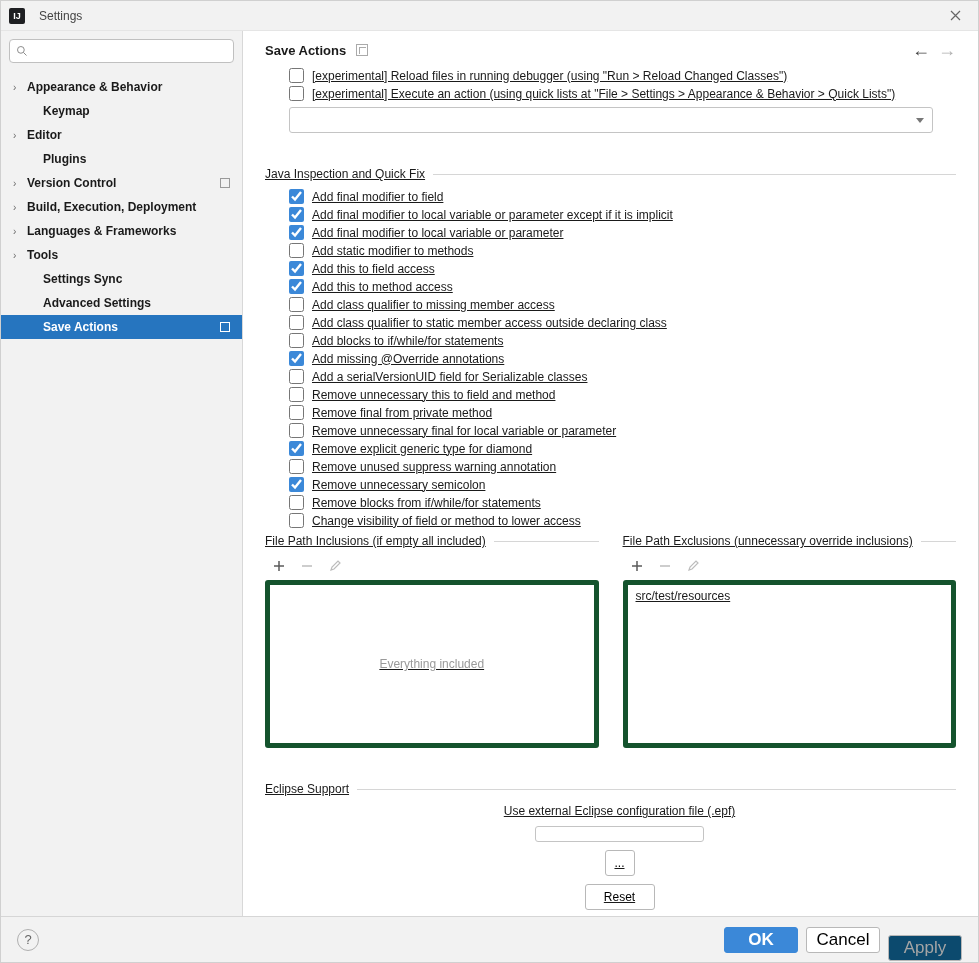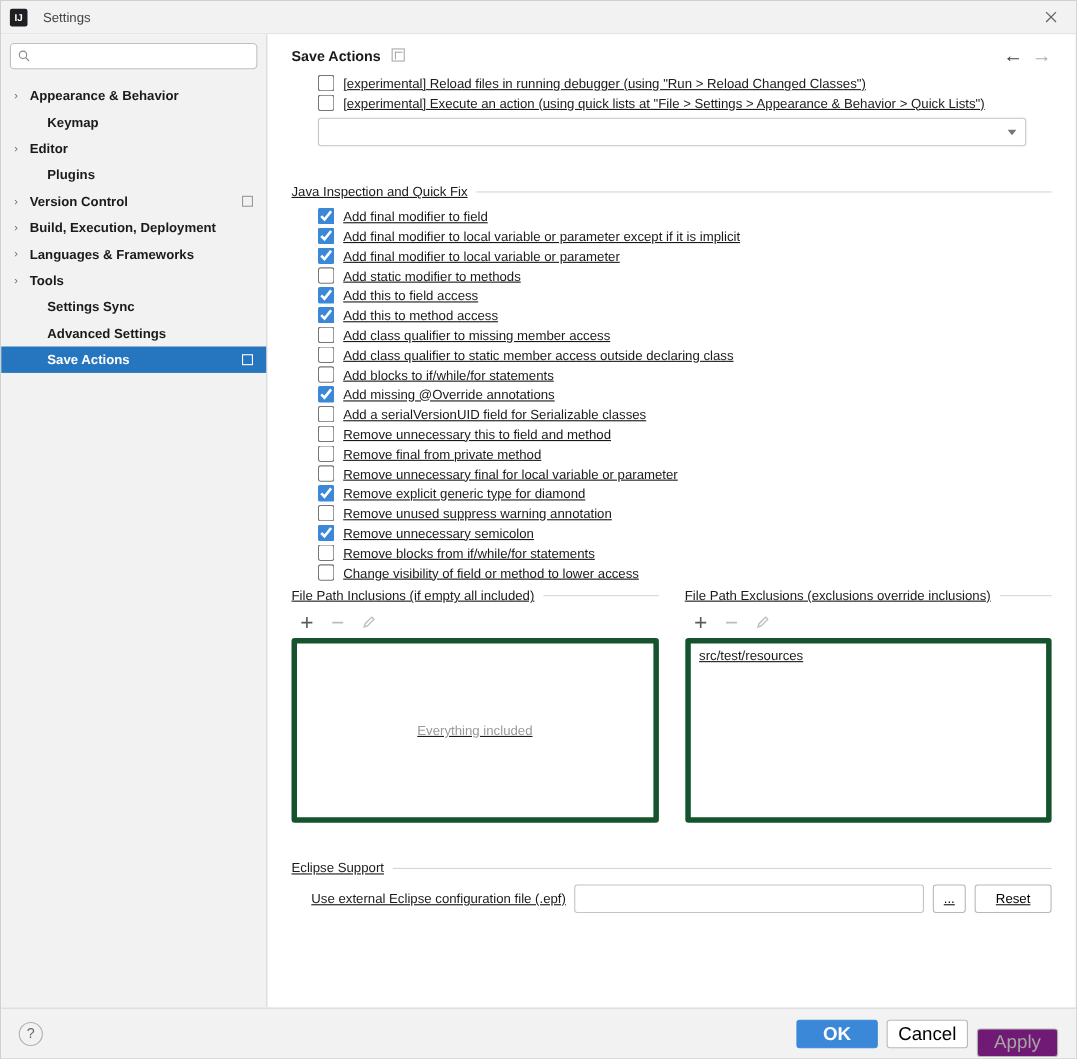--- a/index.html
+++ b/index.html
@@ -44,31 +44,31 @@
 .dual { display: flex; gap: 24px; margin-top: 6px; }
 .dual-col { flex: 1; display: flex; flex-direction: column; }
 .dual-title { display: flex; align-items: center; margin-bottom: 6px; }
 .dual-title .txt { font-size: 12px; color: #1a1a1a; }
 .dual-title .line { flex: 1; height: 1px; background: #d6d6d6; margin-left: 8px; }
 .toolbar { display: flex; gap: 12px; padding: 4px 6px 6px 6px; }
 .toolbar .btn { width: 16px; height: 16px; display: flex; align-items: center; justify-content: center; color: #5b5b5b; }
 .toolbar .btn.disabled { color: #bcbcbc; }
 .listbox { flex: 1; min-height: 168px; border: 5px solid #14532d; border-radius: 3px; background: #fff; padding: 4px 8px; font-size: 12px; color: #1a1a1a; display: flex; flex-direction: column; }
 .listbox .placeholder { margin: auto; color: #9a9a9a; text-align: center; }
-.eclipse-row { display: flex; align-items: center; margin: 8px 0 8px 18px; gap: 8px; }
+.eclipse-row { display: flex; align-items: center; margin: 8px 0 8px 18px; gap: 8px; flex-direction: column; }
 .eclipse-row .txtlbl { font-size: 12px; }
 .eclipse-row input[type="text"] { flex: 1; height: 26px; border: 1px solid #c4c4c4; border-radius: 3px; padding: 0 6px; font-size: 12px; background: #fff; }
 .smallbtn { height: 26px; min-width: 30px; padding: 0 8px; border: 1px solid #b8b8b8; border-radius: 3px; background: #fff; font-size: 12px; cursor: pointer; }
 .smallbtn.wide { min-width: 70px; }
 .footer { height: 46px; border-top: 1px solid #d6d6d6; display: flex; align-items: center; padding: 0 16px; background: #f2f2f2; }
 .help { width: 22px; height: 22px; border: 1px solid #b0b0b0; border-radius: 50%; display: flex; align-items: center; justify-content: center; color: #666; font-size: 13px; }
 .footer .spacer { flex: 1; }
 .fbtn { height: 26px; min-width: 74px; border-radius: 3px; border: 1px solid #b8b8b8; background: #fff; font-size: 17px; margin-left: 8px; cursor: pointer; }
 .fbtn.primary { background: #3b88d8; border-color: #3b88d8; color: #fff; font-weight: 600; }
-.fbtn.disabled { color: #a5a5a5; background: #701a75; margin-top: 16px; }
+.fbtn.disabled { color: #a5a5a5; background: #0c4a6e; margin-top: 16px; }
 </style>
 </head>
 <body>
 
 <div class="titlebar">
   <div class="appicon">IJ</div>
   <div class="title">Settings</div>
   <div class="spacer"></div>
   <div class="closebtn">
     <svg width="11" height="11" viewBox="0 0 11 11">
@@ -265,21 +265,21 @@
                   <path d="M2 10l1-3 6-6 2 2-6 6-3 1z" fill="none" stroke="currentColor" stroke-width="1.2"></path>
                 </svg>
               </span>
           </div>
           <div class="listbox">
             <div class="placeholder">Everything included</div>
           </div>
         </div>
         <div class="dual-col">
           <div class="dual-title">
-              <span class="txt">File Path Exclusions (exclusions override inclusions)</span>
+              <span class="txt">File Path Exclusions (unnecessary override inclusions)</span>
               <span class="line"></span>
             </div>
           <div class="toolbar">
             <span class="btn">
                 <svg width="12" height="12" viewBox="0 0 12 12">
                   <path d="M6 1v10M1 6h10" stroke="currentColor" stroke-width="1.5"></path>
                 </svg>
               </span>
             <span class="btn disabled">
                 <svg width="12" height="12" viewBox="0 0 12 12">

